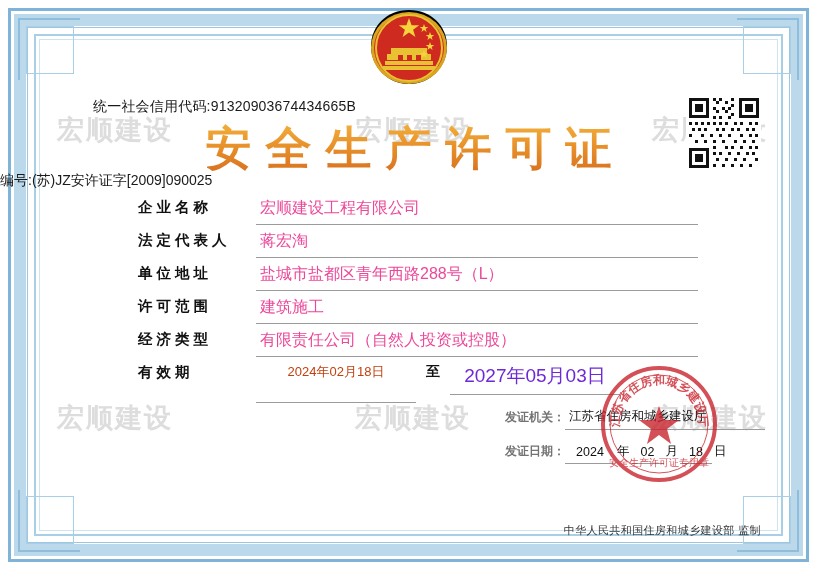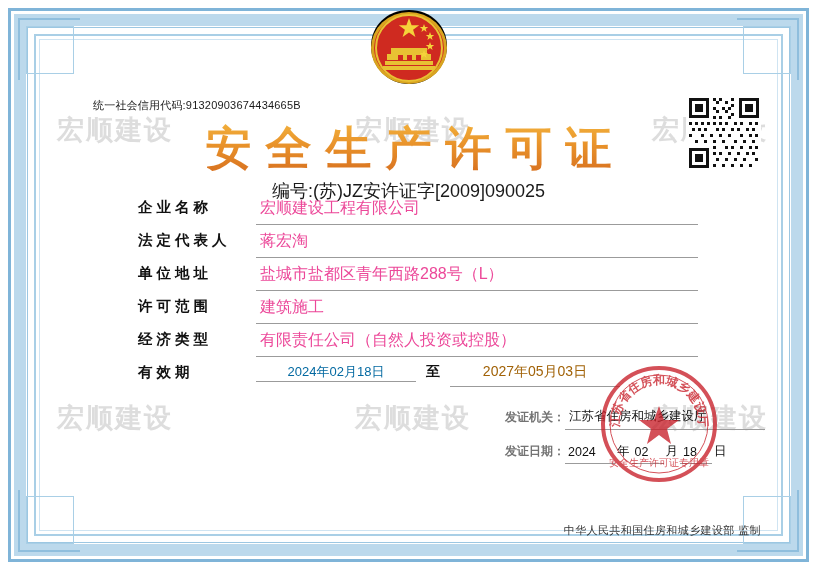--- a/index.html
+++ b/index.html
@@ -96,42 +96,42 @@
   .wm3{left:627px;top:112px;}
   .wm4{left:32px;top:400px;}
   .wm5{left:330px;top:400px;}
   .wm6{left:627px;top:400px;}
 
   
   .content{position:absolute;left:0;top:0;right:0;bottom:0;z-index:5;}
 
   .credit-code{
     position:absolute;left:93px;top:98px;
-    font-size:11px;color:#1a1a1a;
+    font-size:14px;color:#1a1a1a;
     letter-spacing:.2px;
   }
   .title{
     position:absolute;left:0;right:0;top:118px;
     text-align:center;
     font-size:46px;
     font-weight:bold;
     letter-spacing:14px;
     text-indent:14px;
     font-family:"DejaVu Sans","Liberation Sans",sans-serif;
     background:linear-gradient(180deg,#f4b63f 0%,#e8912a 45%,#d4691d 100%);
     -webkit-background-clip:text;
     background-clip:text;
     color:transparent;
     -webkit-text-fill-color:transparent;
     text-shadow:none;
   }
   .doc-no{
     position:absolute;left:0;right:0;top:172px;
-    text-align:center;
-    font-size:18px;color:#1a1a1a;margin-top:7px;
+    text-align:left;
+    font-size:14px;color:#1a1a1a;
   }
 
   .fields{
     position:absolute;left:138px;top:198px;width:560px;
   }
   .frow{
     display:flex;align-items:flex-start;
     height:31px;
     margin-bottom:2px;
   }
@@ -150,33 +150,33 @@
     font-size:16px;
     color:#ec4899;
     border-bottom:1px solid #9b9b9b;
     padding:0 4px 5px 4px;
     box-sizing:border-box;
     white-space:nowrap;
   }
   
   .frow.validity .seg1{
     width:160px;
-    font-size:13px;color:#0369a1;
+    font-size:13px;color:#c2410c;
     border-bottom:1px solid #9b9b9b;
-    padding:0 4px 0 4px;
+    padding:0 4px 21px 4px;
     box-sizing:border-box;
     text-align:center;
   }
   .frow.validity .to{
     font-size:14px;font-weight:bold;color:#111;
     padding:0 10px 5px 10px;
   }
   .frow.validity .seg2{
     width:170px;
-    font-size:14px;color:#a16207;
+    font-size:19px;color:#6d28d9;
     border-bottom:1px solid #9b9b9b;
     padding:0 4px 5px 4px;
     box-sizing:border-box;
     text-align:center;
   }
 
   
   .issuer{
     position:absolute;left:505px;top:396px;width:260px;
   }
@@ -190,20 +190,21 @@
   .ivalue{
     flex:1;font-size:12.5px;color:#111;
     border-bottom:1px solid #9b9b9b;
     padding:0 2px 4px 4px;
     white-space:nowrap;
   }
   .irow.date .dseg{
     font-size:12.5px;color:#111;
     border-bottom:1px solid #9b9b9b;
     padding:0 3px 4px 3px;
+    text-align:center;
   }
   .irow.date .y{width:44px;}
   .irow.date .m{width:26px;}
   .irow.date .d{width:26px;}
   .irow.date .unit{
     font-size:12.5px;color:#111;padding:0 2px 4px 2px;
   }
 
   
   .seal{

